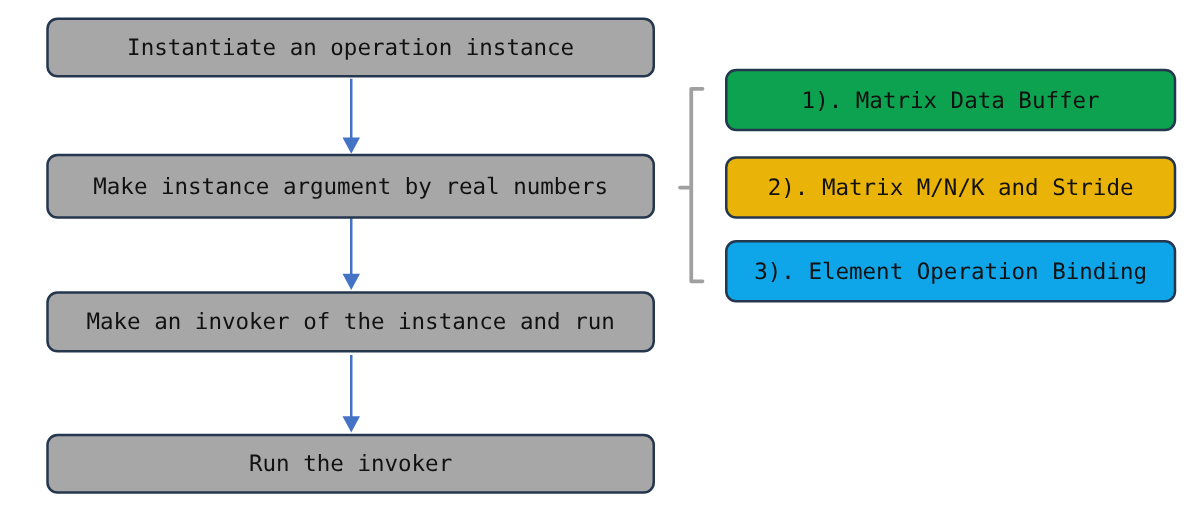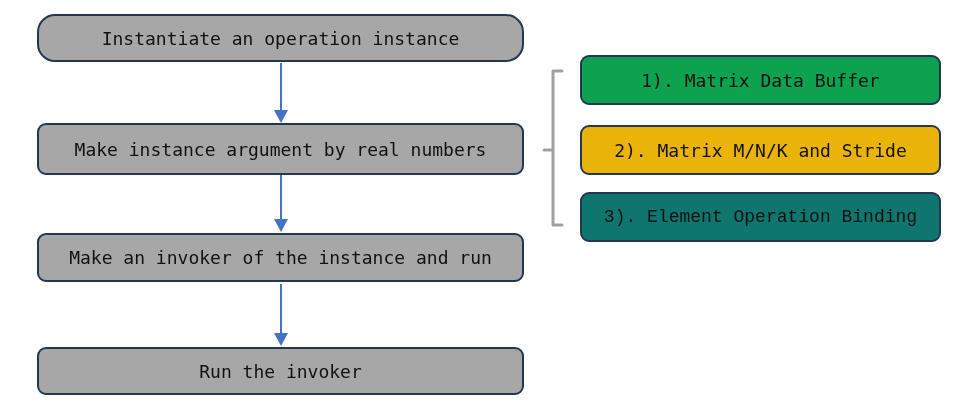--- a/index.html
+++ b/index.html
@@ -35,21 +35,21 @@
     font-size: 18px;
     color: var(--text, #111111);
     letter-spacing: 0;
     white-space: nowrap;
   }
   .step {
     left: 37px;
     width: 487px;
     background: var(--step_fill, #A7A7A7);
   }
-  .step.s1 { top: 14px;  height: 48px; border-radius: 18px; }
+  .step.s1 { top: 14px;  height: 48px; }
   .step.s2 { top: 123px; height: 52px; }
   .step.s3 { top: 233px; height: 49px; }
   .step.s4 { top: 347px; height: 48px; }
   .component {
     left: 580px;
     width: 361px;
   }
   .component.c1 { top: 55px;  height: 50px; }
   .component.c2 { top: 125px; height: 50px; }
   .component.c3 { top: 192px; height: 50px; }
@@ -107,17 +107,17 @@
   <div class="node step s3">
     <span>Make an invoker of the instance and run</span>
   </div>
 
   <div class="node component c1" style="background: rgb(13, 162, 79);">
     <span>1). Matrix Data Buffer</span>
   </div>
   <div class="node component c2" style="background: #eab308;">
     <span>2). Matrix M/N/K and Stride</span>
   </div>
-  <div class="node component c3" style="background: #0f766e; font-family: Liberation Mono, monospace;">
+  <div class="node component c3" style="background: #0ea5e9;">
     <span>3). Element Operation Binding</span>
   </div>
 
 </div>
 
 </body></html>

